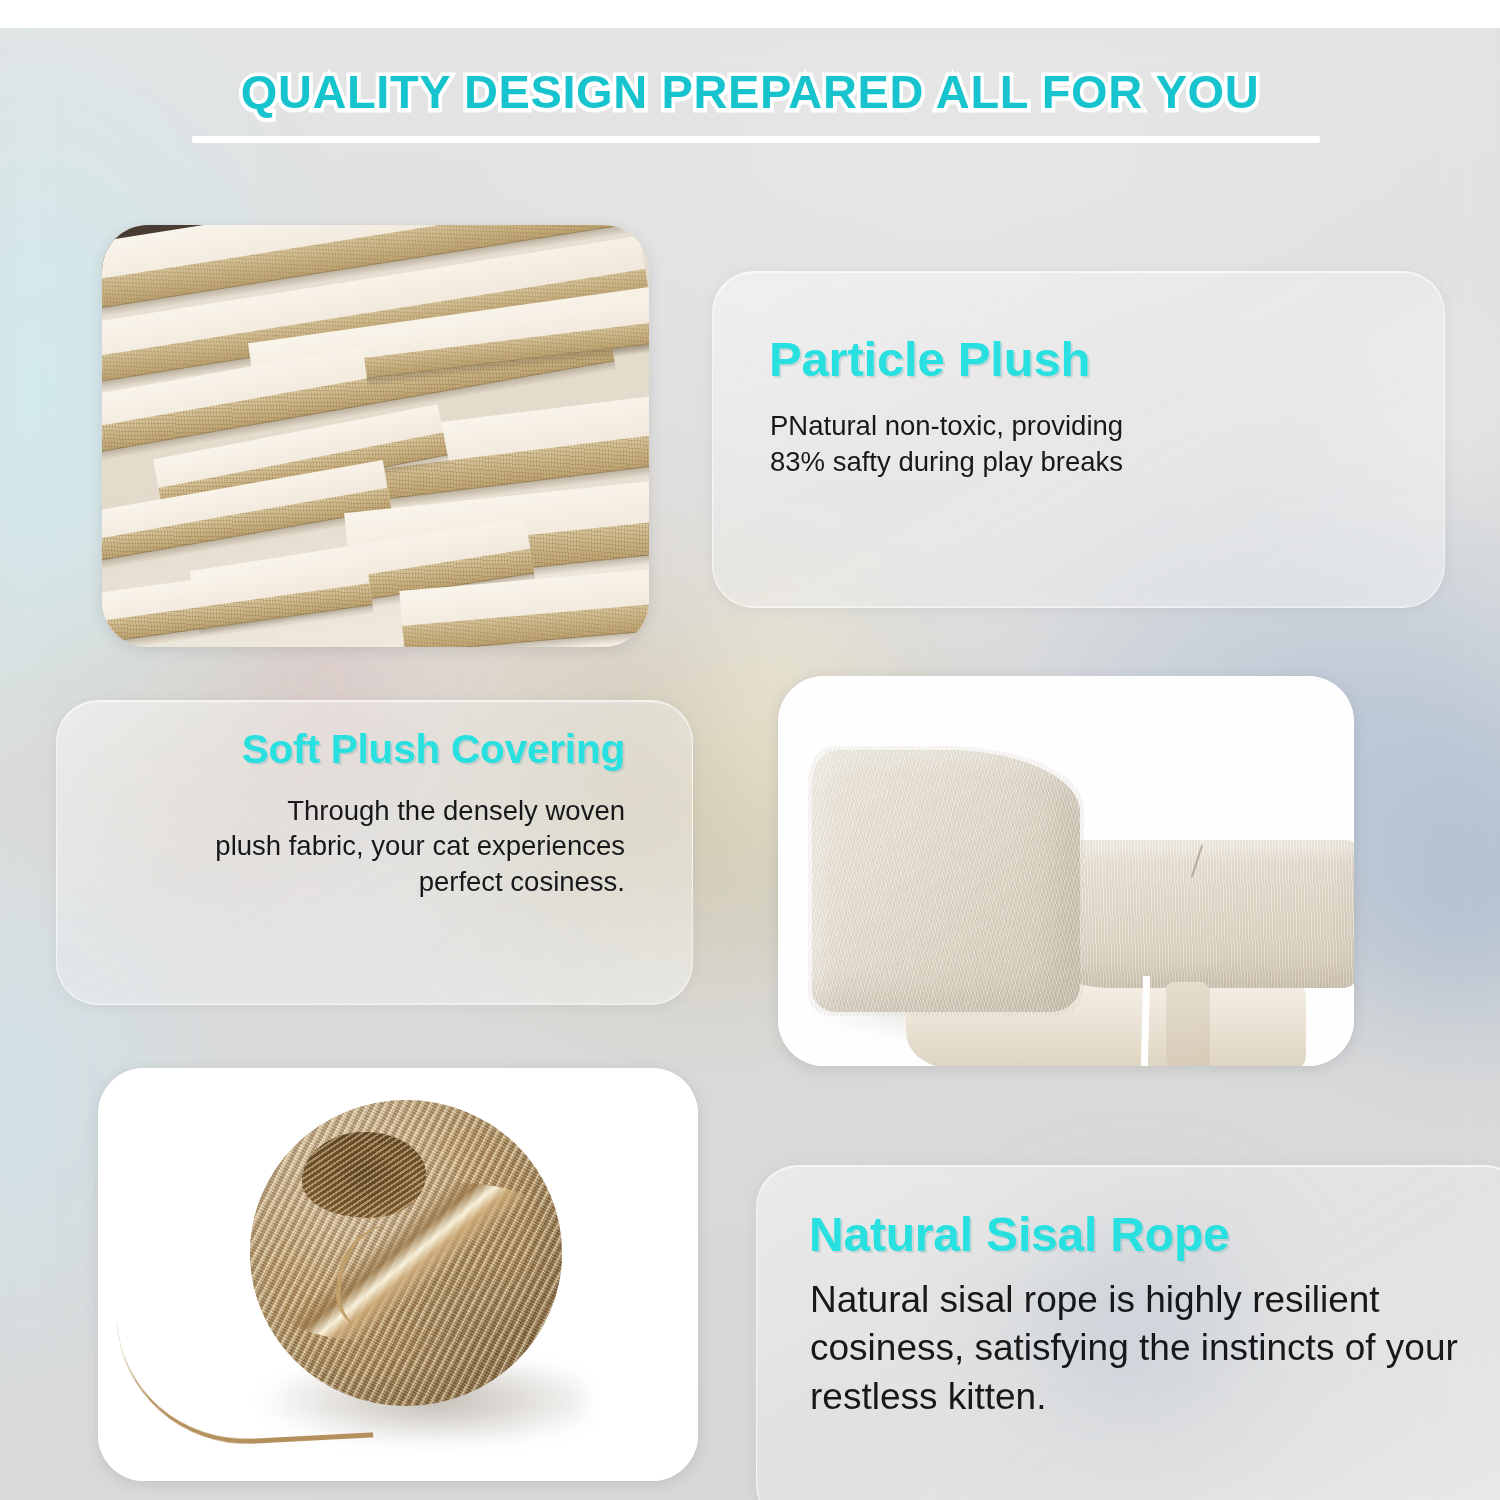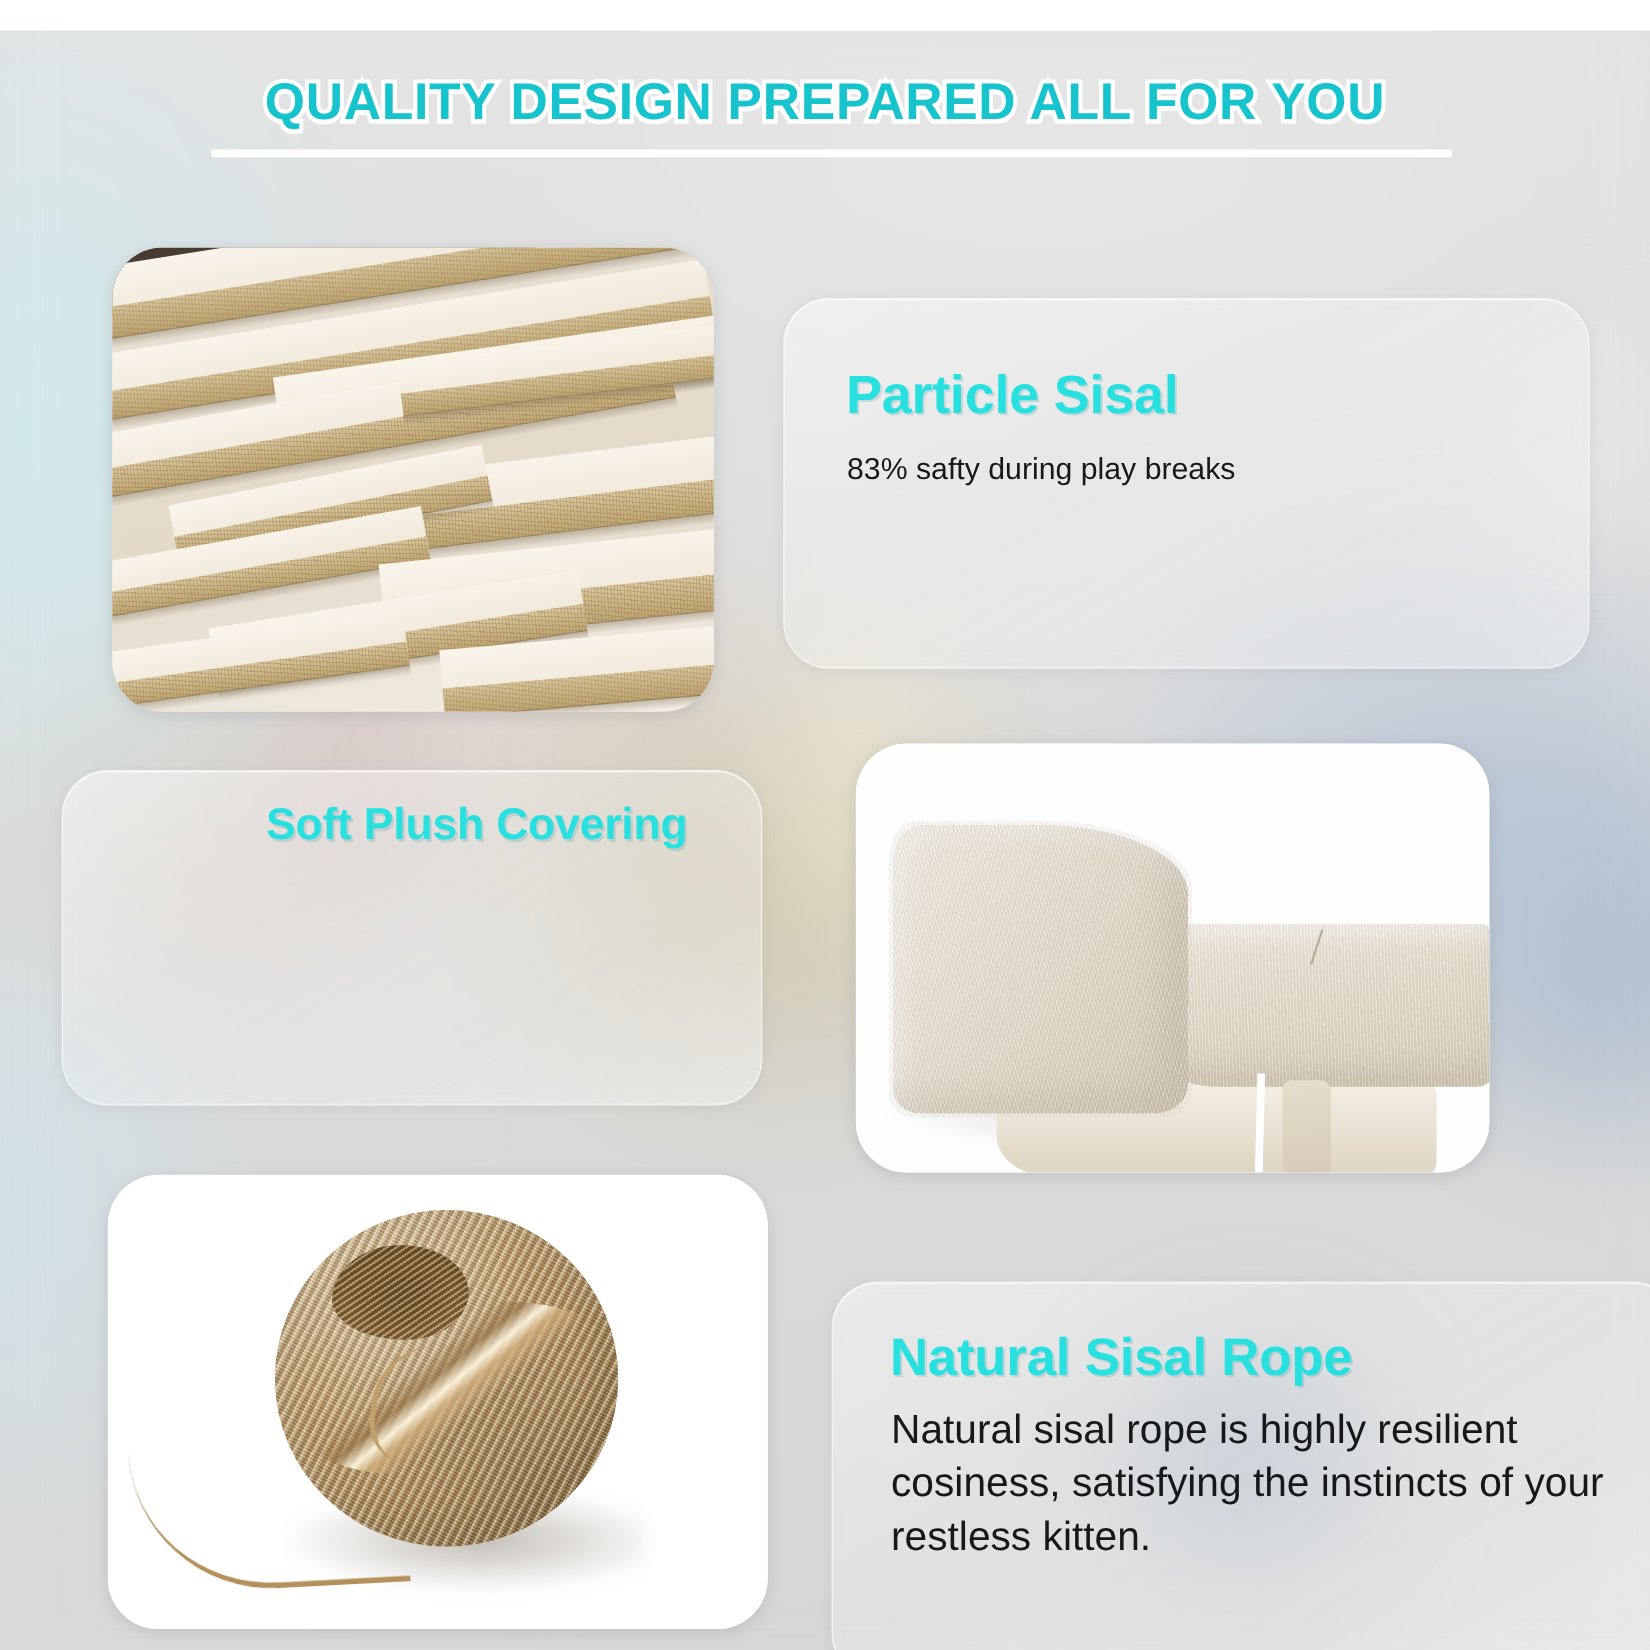--- a/index.html
+++ b/index.html
@@ -332,29 +332,35 @@
       </div>
       <div class="pb-board" style="left:300px; top:366px; width:330px; height:62px; transform:rotate(-5deg);">
         <div class="pb-face"></div>
           <div class="pb-edge"></div>
           <div class="pb-shadow"></div>
       </div>
     </div>
   </div>
 
   <div class="card glass" id="panel-particle">
-    <div class="feat-head">Particle Sisal</div>
+    <div class="feat-head">Particle Plush</div>
     <div class="feat-body">
+      <div>PNatural non-toxic, providing</div>
       <div>83% safty during play breaks</div>
     </div>
   </div>
 
   <div class="card glass" id="panel-plush">
     <div class="inner">
       <div class="feat-head">Soft Plush Covering</div>
+      <div class="feat-body">
+        <div>Through the densely woven</div>
+        <div>plush fabric, your cat experiences</div>
+        <div>perfect cosiness.</div>
+      </div>
     </div>
   </div>
 
   <div class="card photo" id="photo-plush">
     <div class="pl-stage">
       <div class="pl-shadow"></div>
       <div class="pl-base"></div>
       <div class="pl-rim"></div>
       <div class="pl-bolster"></div>
       <div class="pl-tab"></div>

